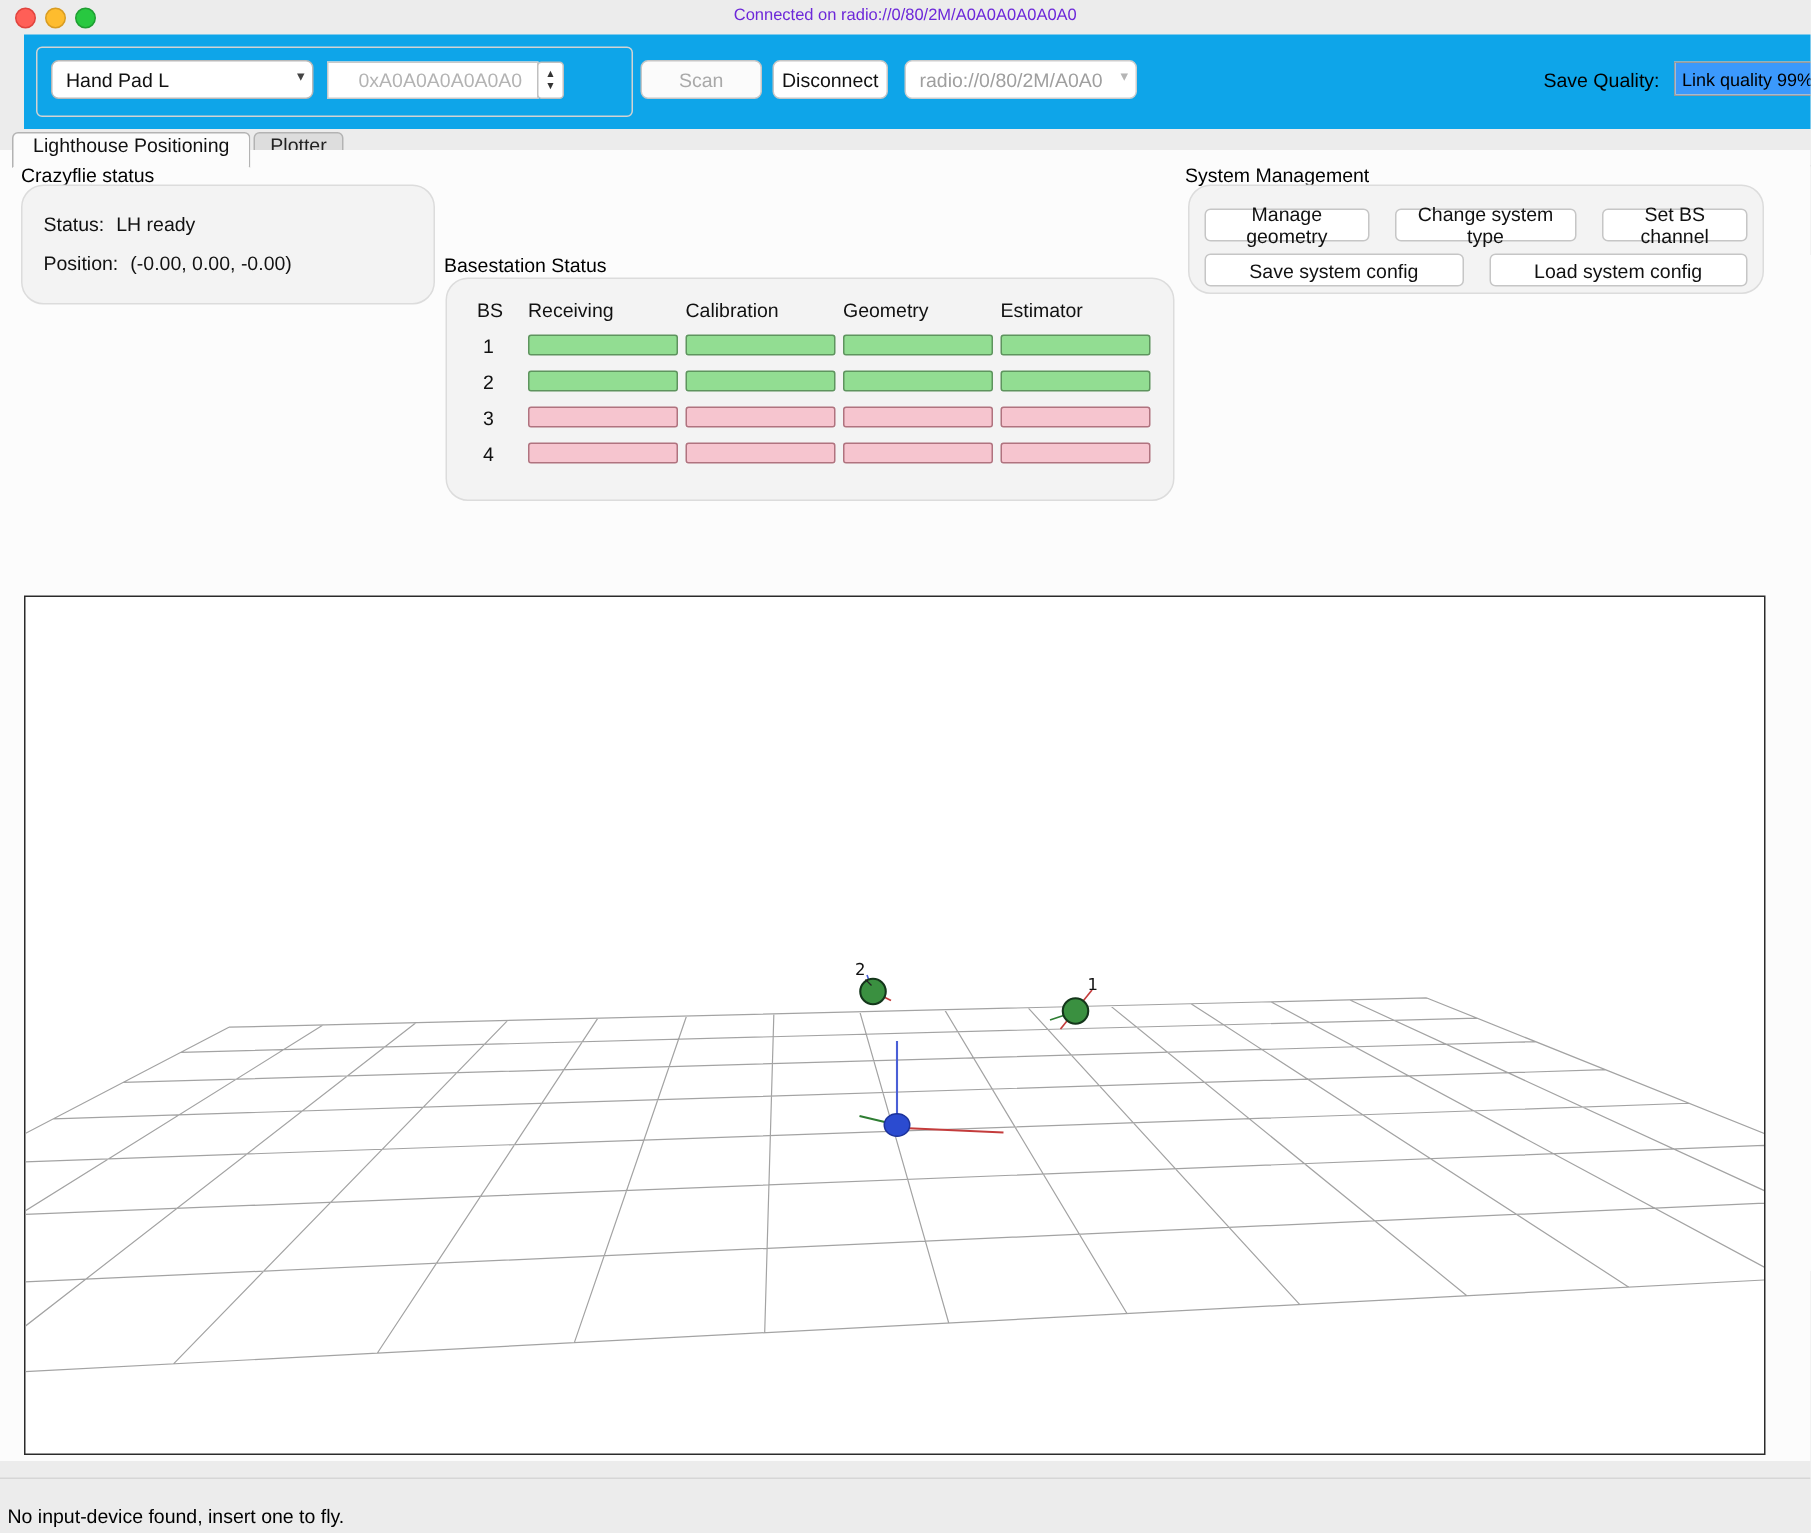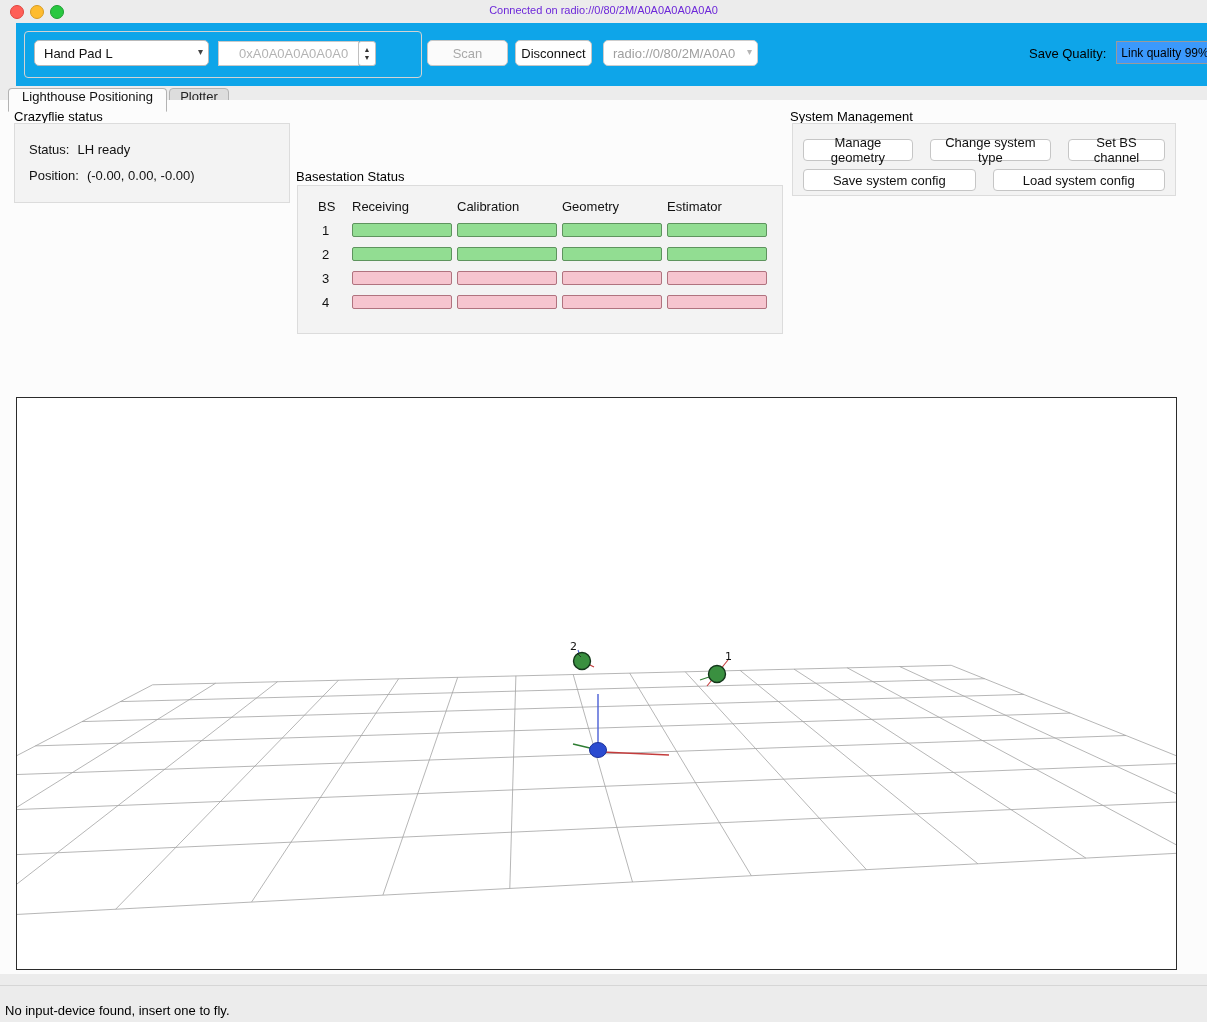--- a/index.html
+++ b/index.html
@@ -44,21 +44,21 @@
   
   .tabbar{position:absolute;left:0;top:86px;width:100%;height:25px;background:#ececec;border-bottom:1px solid #b3b3b3;box-sizing:border-box;}
   .tab{position:absolute;top:2px;height:24px;display:flex;justify-content:center;
     border:1px solid #b3b3b3;border-radius:4px 4px 0 0;box-sizing:border-box;font-size:13px;}
   .tab.active{left:8px;width:159px;background:#fcfcfc;border-bottom:1px solid #fcfcfc;z-index:2;}
   .tab.inactive{left:169px;width:60px;background:#ddd;color:#222;}
 
   
   .page{position:absolute;left:0;top:100px;width:100%;height:874px;background:#fcfcfc;}
   .group-title{position:absolute;font-size:13px;color:#000;}
-  .group-box{position:absolute;background:#f3f3f3;border:1px solid #dcdcdc;border-radius:0;box-sizing:border-box;}
+  .group-box{position:absolute;background:#f3f3f3;border:1px solid #dcdcdc;border-radius:15px;box-sizing:border-box;}
 
   .cf-title{left:14px;top:9px;}
   .cf-box{left:14px;top:23px;width:276px;height:80px;padding:12px 14px;}
   .cf-row{height:26px;display:flex;align-items:center;}
   .cf-row .lbl{margin-right:8px;}
 
   .bs-title{left:296px;top:69px;}
   .bs-box{left:297px;top:85px;width:486px;height:149px;padding:8px 12px;}
   .bs-head,.bs-row{display:grid;grid-template-columns:42px 105px 105px 105px 105px;align-items:center;}
   .bs-head{height:24px;}

